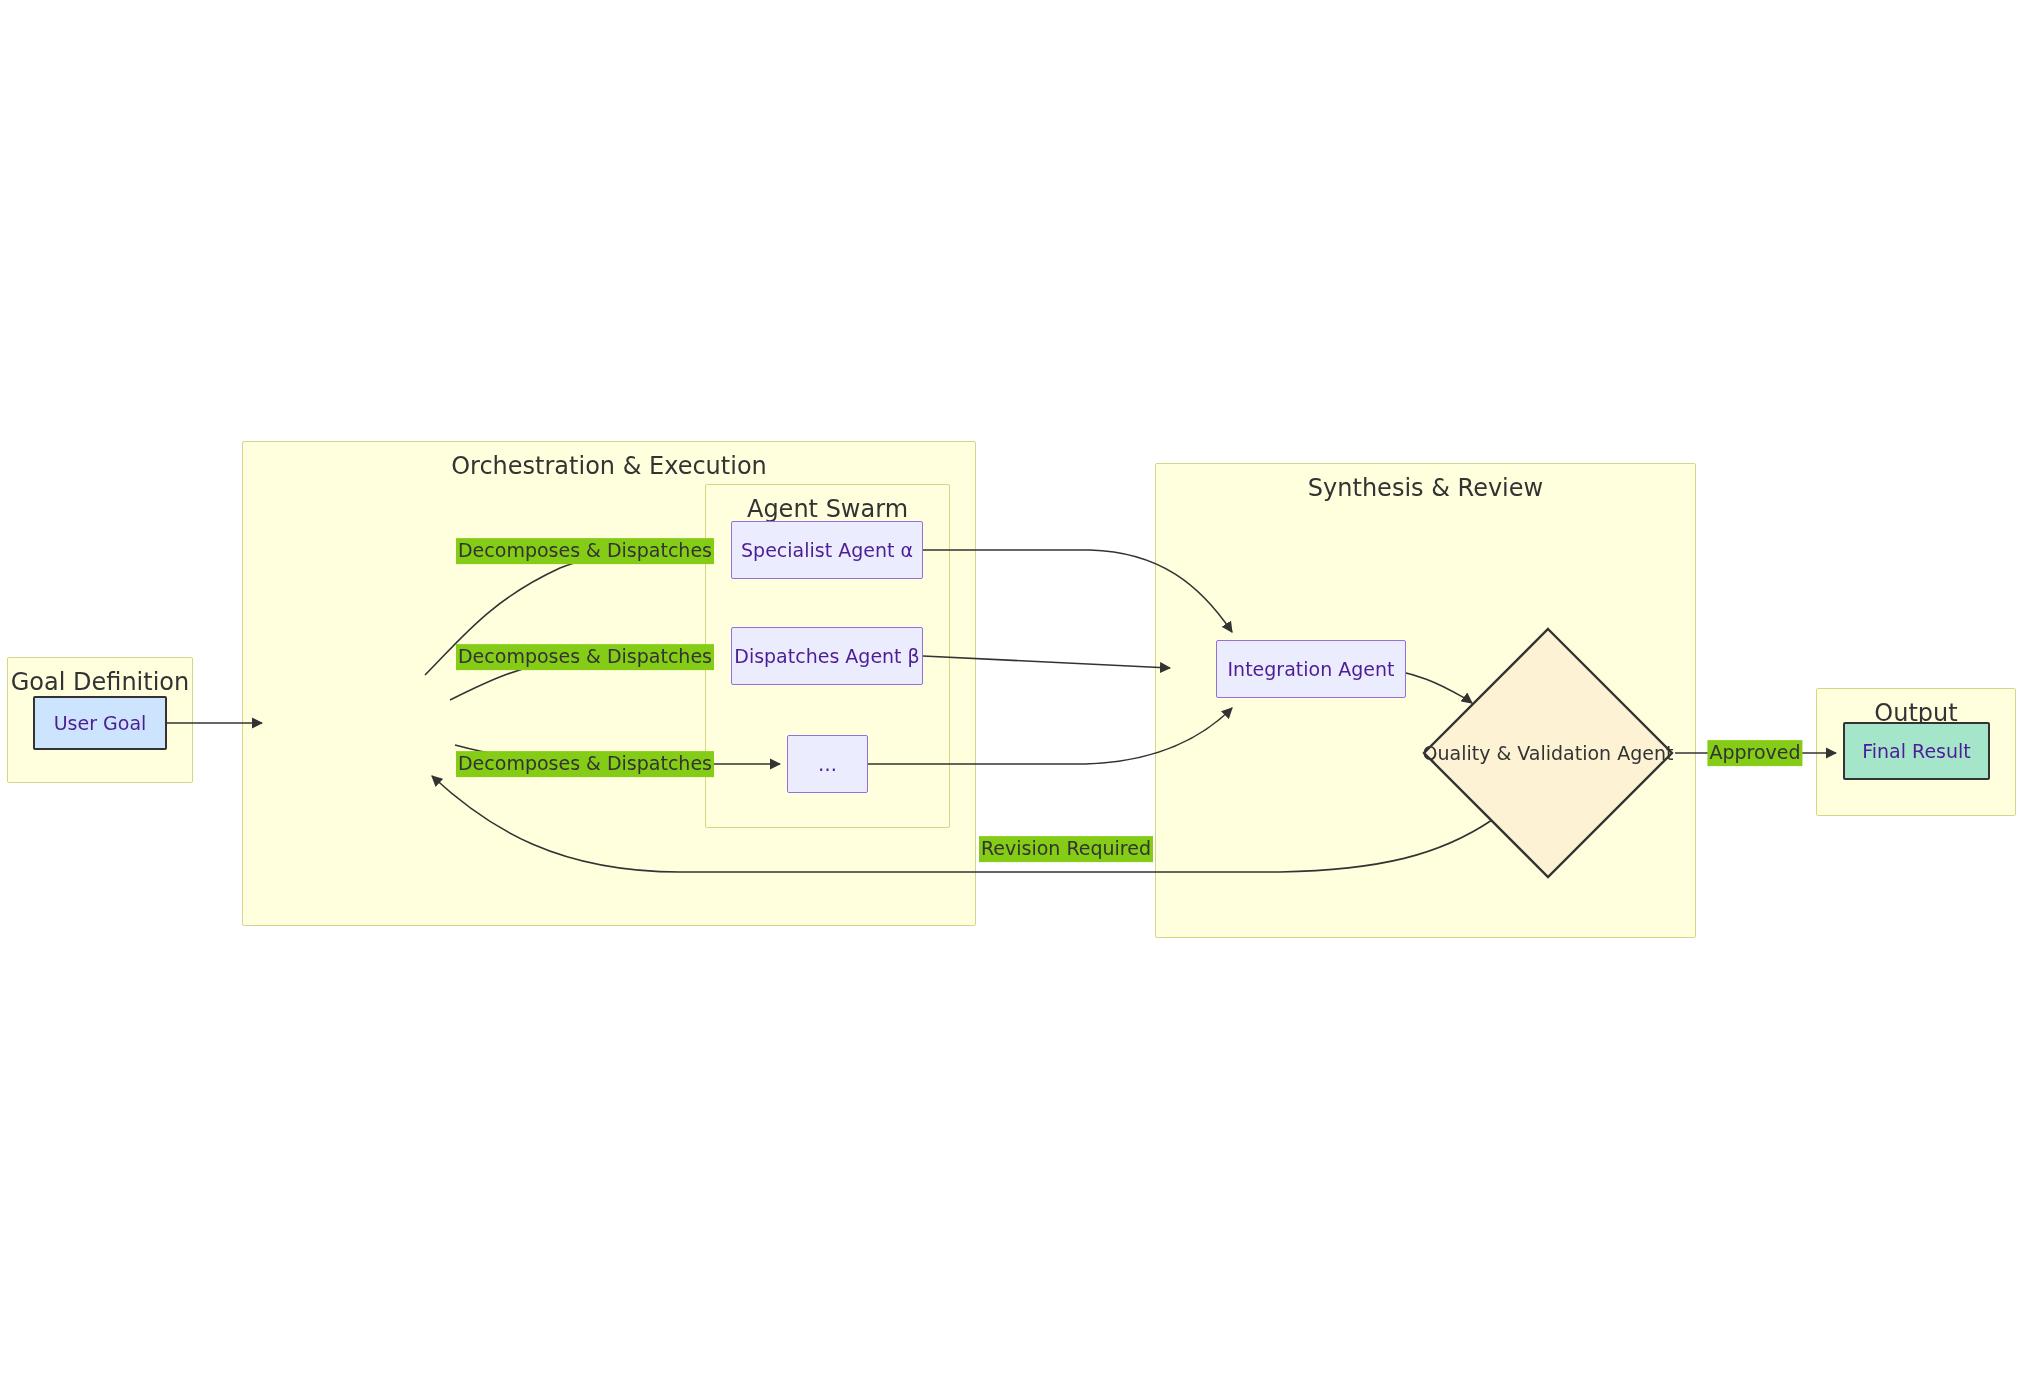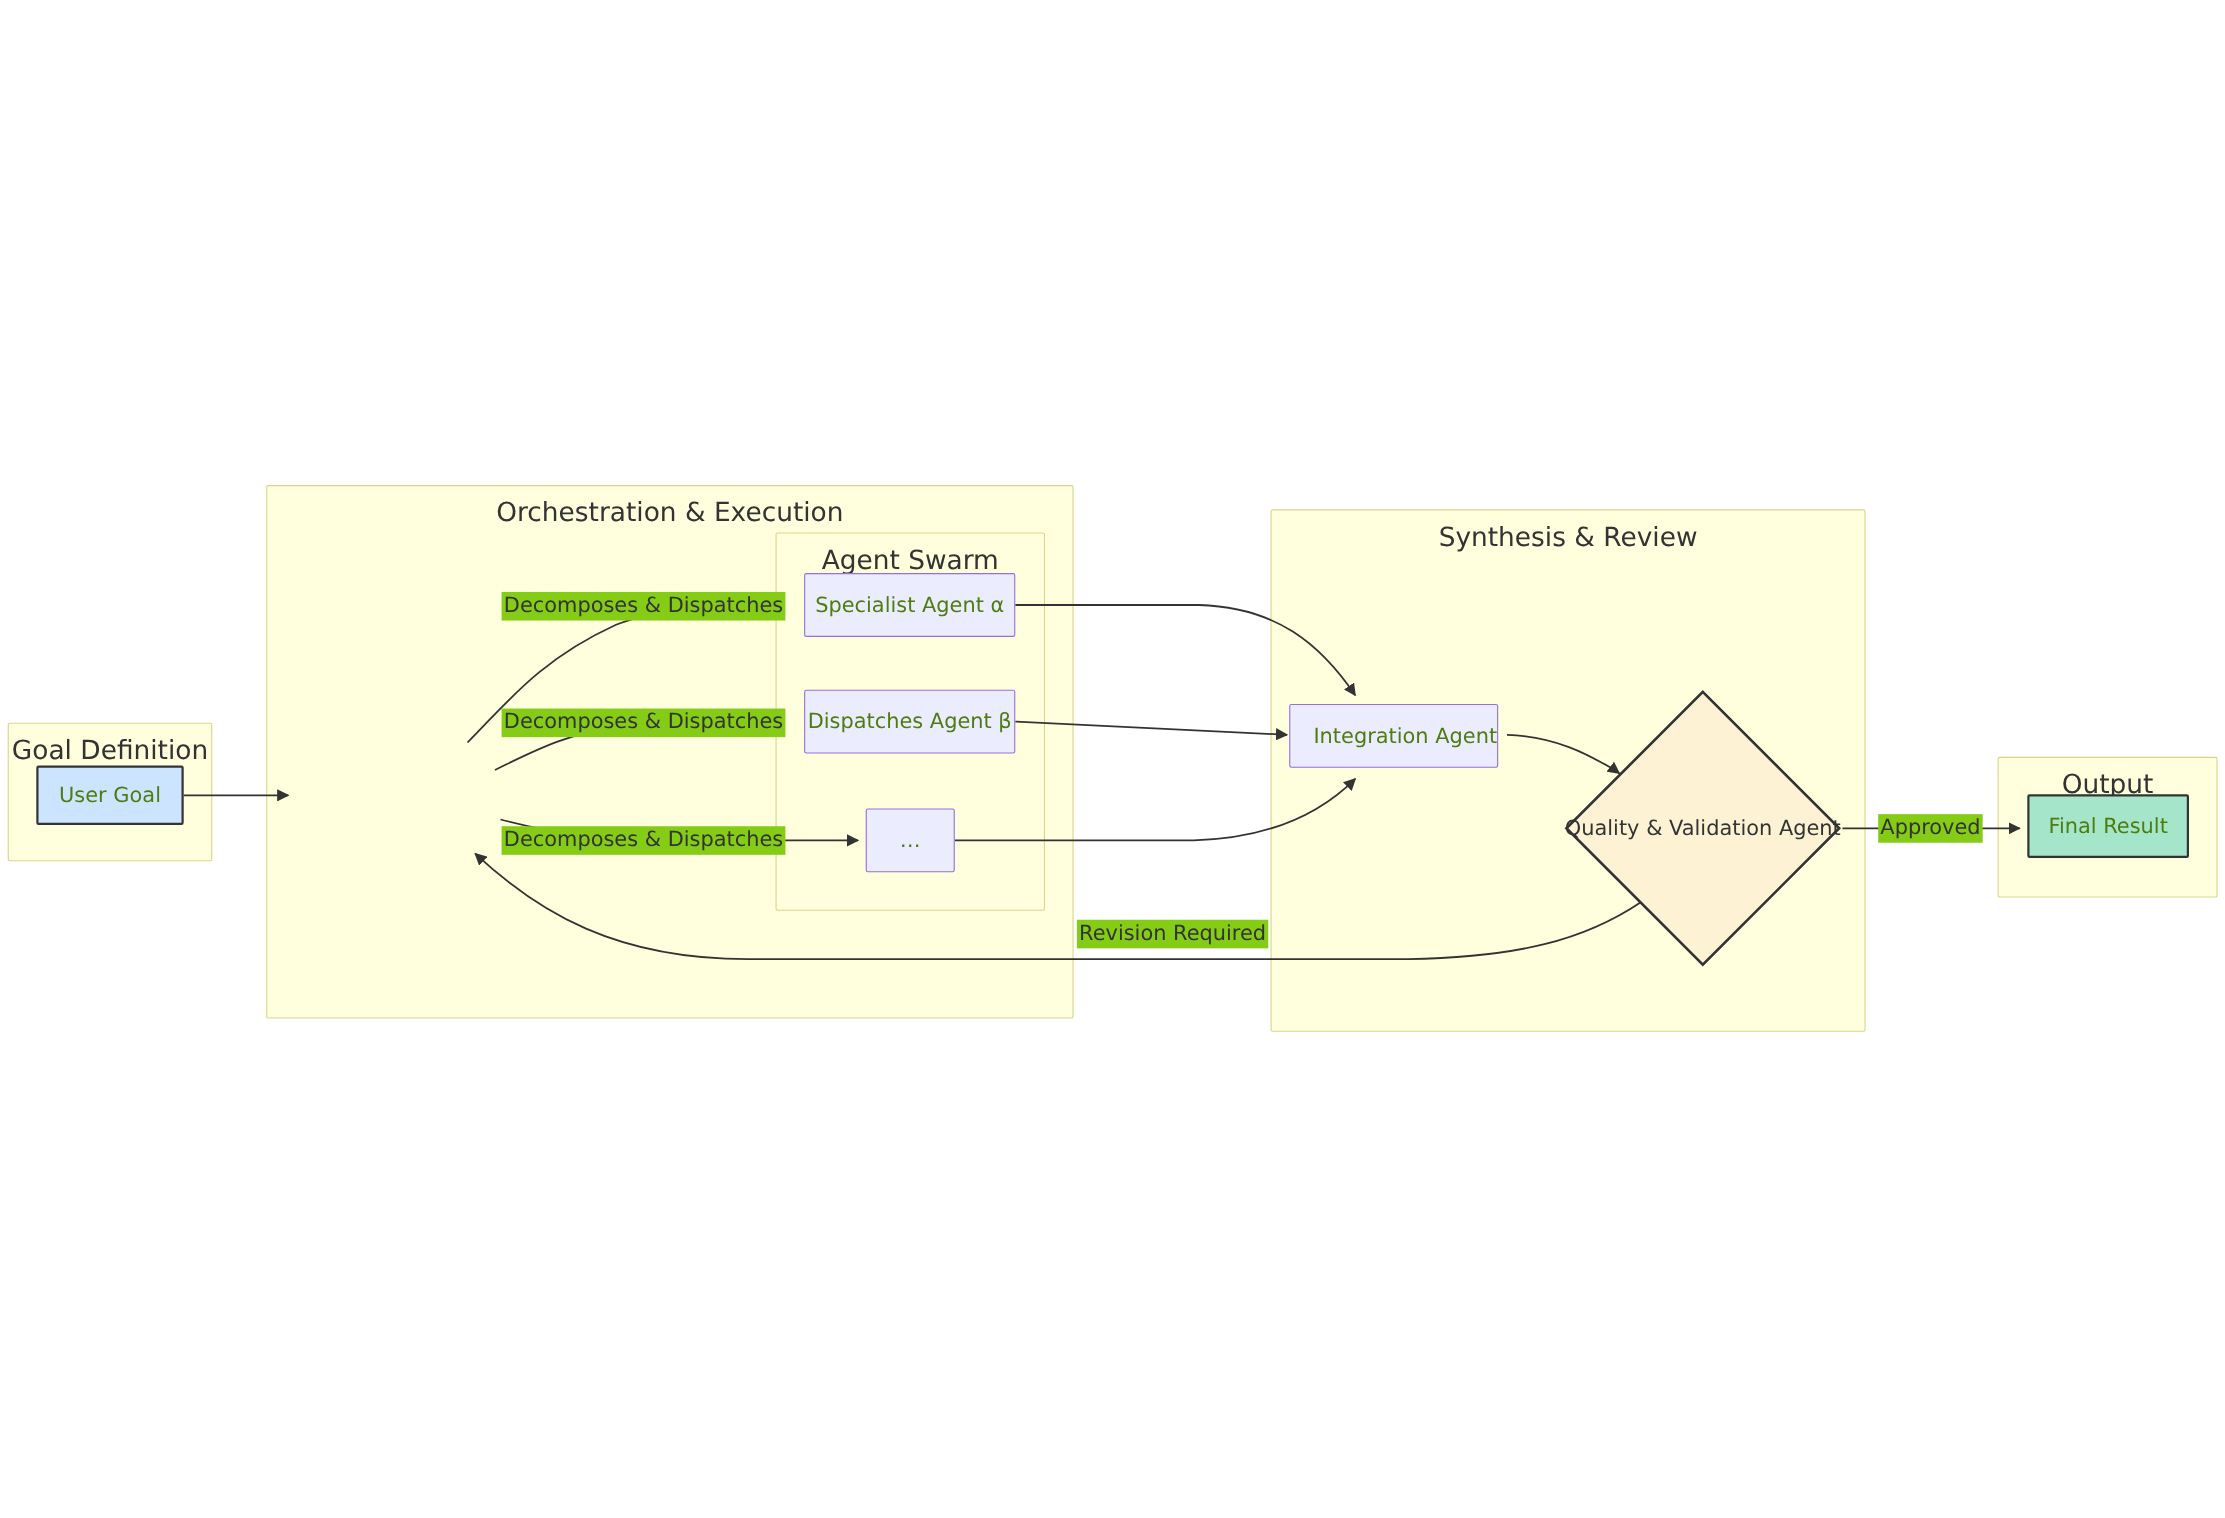--- a/index.html
+++ b/index.html
@@ -47,21 +47,21 @@
     color: #333333;
     white-space: nowrap;
   }
   .node {
     position: absolute;
     box-sizing: border-box;
     display: flex;
     align-items: center;
     justify-content: center;
     font-size: 19px;
-    color: #4d7c0f;
+    color: #4c1d95;
     text-align: center;
     border-radius: 2px;
   }
   .node-usergoal {
     background: #cde4ff;
     border: 2.4px solid #333333;
   }
   .node-agent {
     background: #ececff;
     border: 1.6px solid #9370db;
@@ -165,21 +165,21 @@
   </div>
 
   <div class="node node-agent" style="left:731px; top:627px; width:192px; height:58px;">
     <span>Dispatches Agent β</span>
   </div>
 
   <div class="node node-agent" style="left:787px; top:735px; width:81px; height:58px;">
     <span>…</span>
   </div>
 
-  <div class="node node-agent" style="left:1172px; top:640px; width:190px; height:58px;justify-content:flex-end;">
+  <div class="node node-agent" style="left:1216px; top:640px; width:190px; height:58px;">
     <span>Integration Agent</span>
   </div>
 
   <div class="diamond-wrap" style="left:1421px; top:626px; width:254px; height:254px;">
     <svg width="254" height="254" viewBox="0 0 254 254" xmlns="http://www.w3.org/2000/svg">
       <polygon points="127,3 251,127 127,251 3,127" fill="#fdf3d4" stroke="#333333" stroke-width="2.4"></polygon>
     </svg>
     <div class="diamond-label">Quality &amp; Validation Agent</div>
   </div>
 

